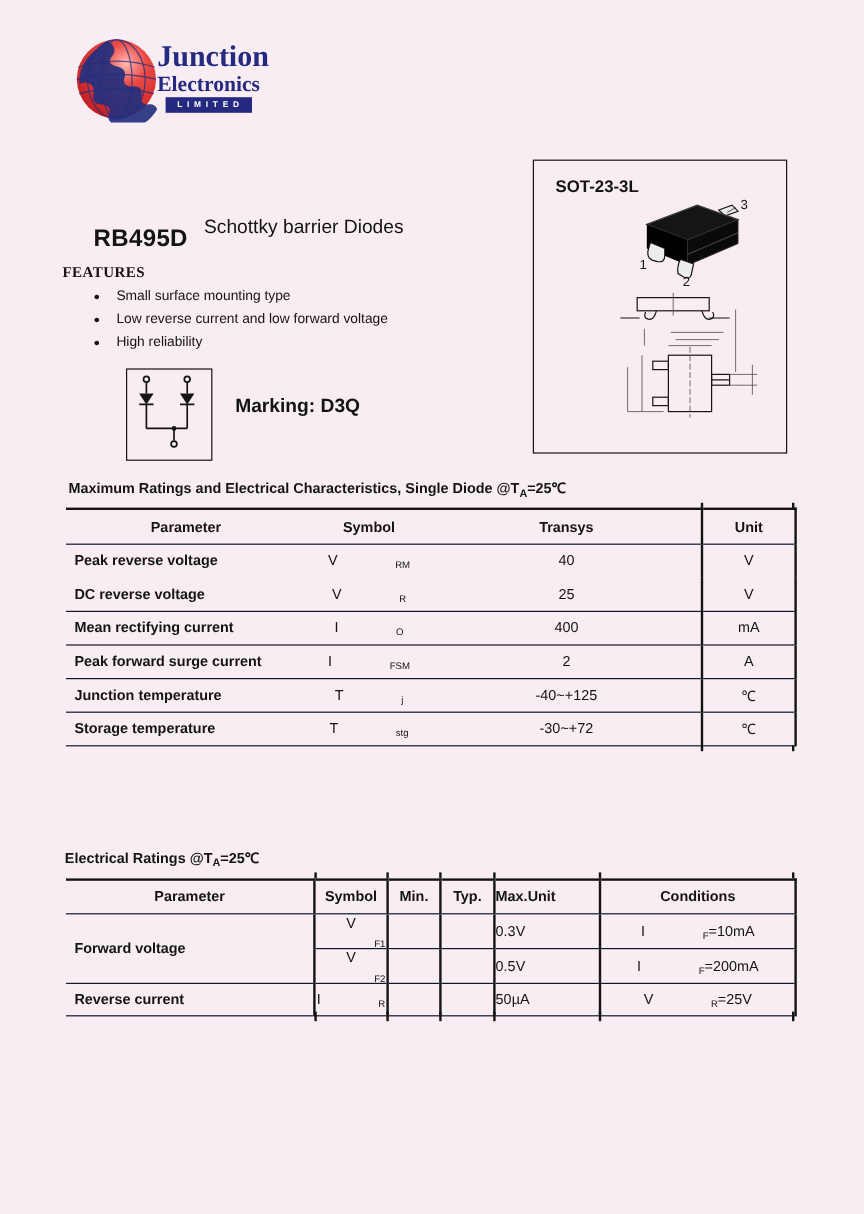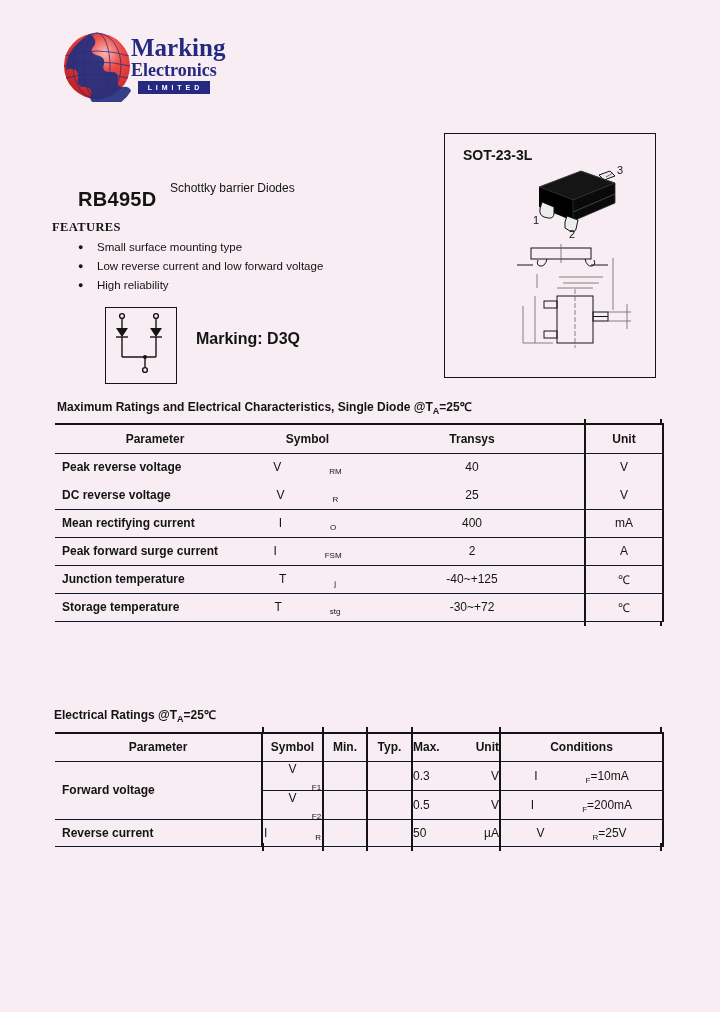--- a/index.html
+++ b/index.html
@@ -16,21 +16,21 @@
 
   
   .logo-company  { left:131px; top:34px;  font:bold 25px "Liberation Serif", serif; color:#252a80; }
   .logo-division { left:131px; top:60px;  font:bold 18px "Liberation Serif", serif; color:#252a80; }
   .logo-badge    { left:138px; top:81px; width:72px; height:13px; background:#252a80;
                    color:#fff; font:bold 7px "Liberation Sans", sans-serif;
                    letter-spacing:1px; text-align:center; line-height:13px; }
 
   
   .pn   { left:78px;  top:188px; font-weight:bold; font-size:20px; letter-spacing:.3px; }
-  .desc { left:170px; top:181px; font-size:12px; }
+  .desc { left:170px; top:181px; font-size:16px; }
 
   
   .feat-head { left:52px; top:220px; font:bold 12.5px "Liberation Serif", serif; letter-spacing:.4px; }
   .feat-list { left:78px; top:237px; }
   .feat-item { display:flex; align-items:center; height:19px; font-size:11.5px; }
   .feat-item .bullet { width:19px; font-size:9px; }
 
   
   .diode-box { left:105px; top:307px; width:72px; height:77px; border:1.5px solid #141414; }
   .marking   { left:196px; top:330px; font-size:16px; font-weight:bold; }
@@ -53,21 +53,21 @@
   th { font-weight:bold; }
   .param { text-align:left; padding-left:7px; font-weight:bold; }
   .bt { border-top:2px solid #141414; }
   .bb { border-bottom:1px solid #0f172a; }
   .vl { border-left:2px solid #141414; }
   .vr { border-right:2px solid #141414; }
   .hrow { height:29px; }
   .drow { height:28px; }
   .lrow { height:27px; }
   .sub { display:inline-block; font-size:8px; transform:translateY(2.5px);padding-left:48px; }
-  .maxunit { display:flex; justify-content:space-between; align-items:center; }
+  .maxunit { display:flex; justify-content:flex-start; align-items:center; }
   .stub { position:absolute; width:2px; background:#141414; }
 
   svg .ln  { stroke:#141414; fill:none; }
   svg .thin{ stroke:#555; fill:none; }
 </style>
 </head>
 <body>
 
 <div id="page">
 
@@ -80,21 +80,21 @@
       </radialGradient>
     </defs>
     <circle cx="37" cy="34" r="33" fill="url(#gred)"></circle>
     <path d="M30,2 q8,6 4,12 q-6,6 2,9 q10,2 8,9 q-3,8 6,8 q9,-1 8,7 q-2,8 5,8 q6,-1 8,4 q-7,12 -20,16 q-8,-6 -14,-2 q-9,-4 -6,-10 q2,-7 -6,-8 q-9,0 -7,-9 q1,-7 -5,-9 q-4,-1 -7,1 q0,-16 11,-26 q6,-6 13,-10 z" fill="#23307f" opacity=".92"></path>
     <g stroke="#23307f" stroke-width="1" fill="none" opacity=".8">
       <ellipse cx="37" cy="34" rx="13" ry="33"></ellipse>
       <ellipse cx="37" cy="34" rx="24" ry="33"></ellipse>
       <path d="M5,24 Q37,14 69,24 M4,34 Q37,26 70,34 M6,46 Q37,38 68,46"></path>
     </g>
   </svg>
-  <div class="abs logo-company">Marking</div>
+  <div class="abs logo-company">Junction</div>
   <div class="abs logo-division">Electronics</div>
   <div class="abs logo-badge">L I M I T E D</div>
 
   <span class="abs pn">RB495D</span>
   <span class="abs desc">Schottky barrier Diodes</span>
 
   <div class="abs feat-head">FEATURES</div>
   <div class="abs feat-list">
     <div class="feat-item">
       <span class="bullet">●</span>

